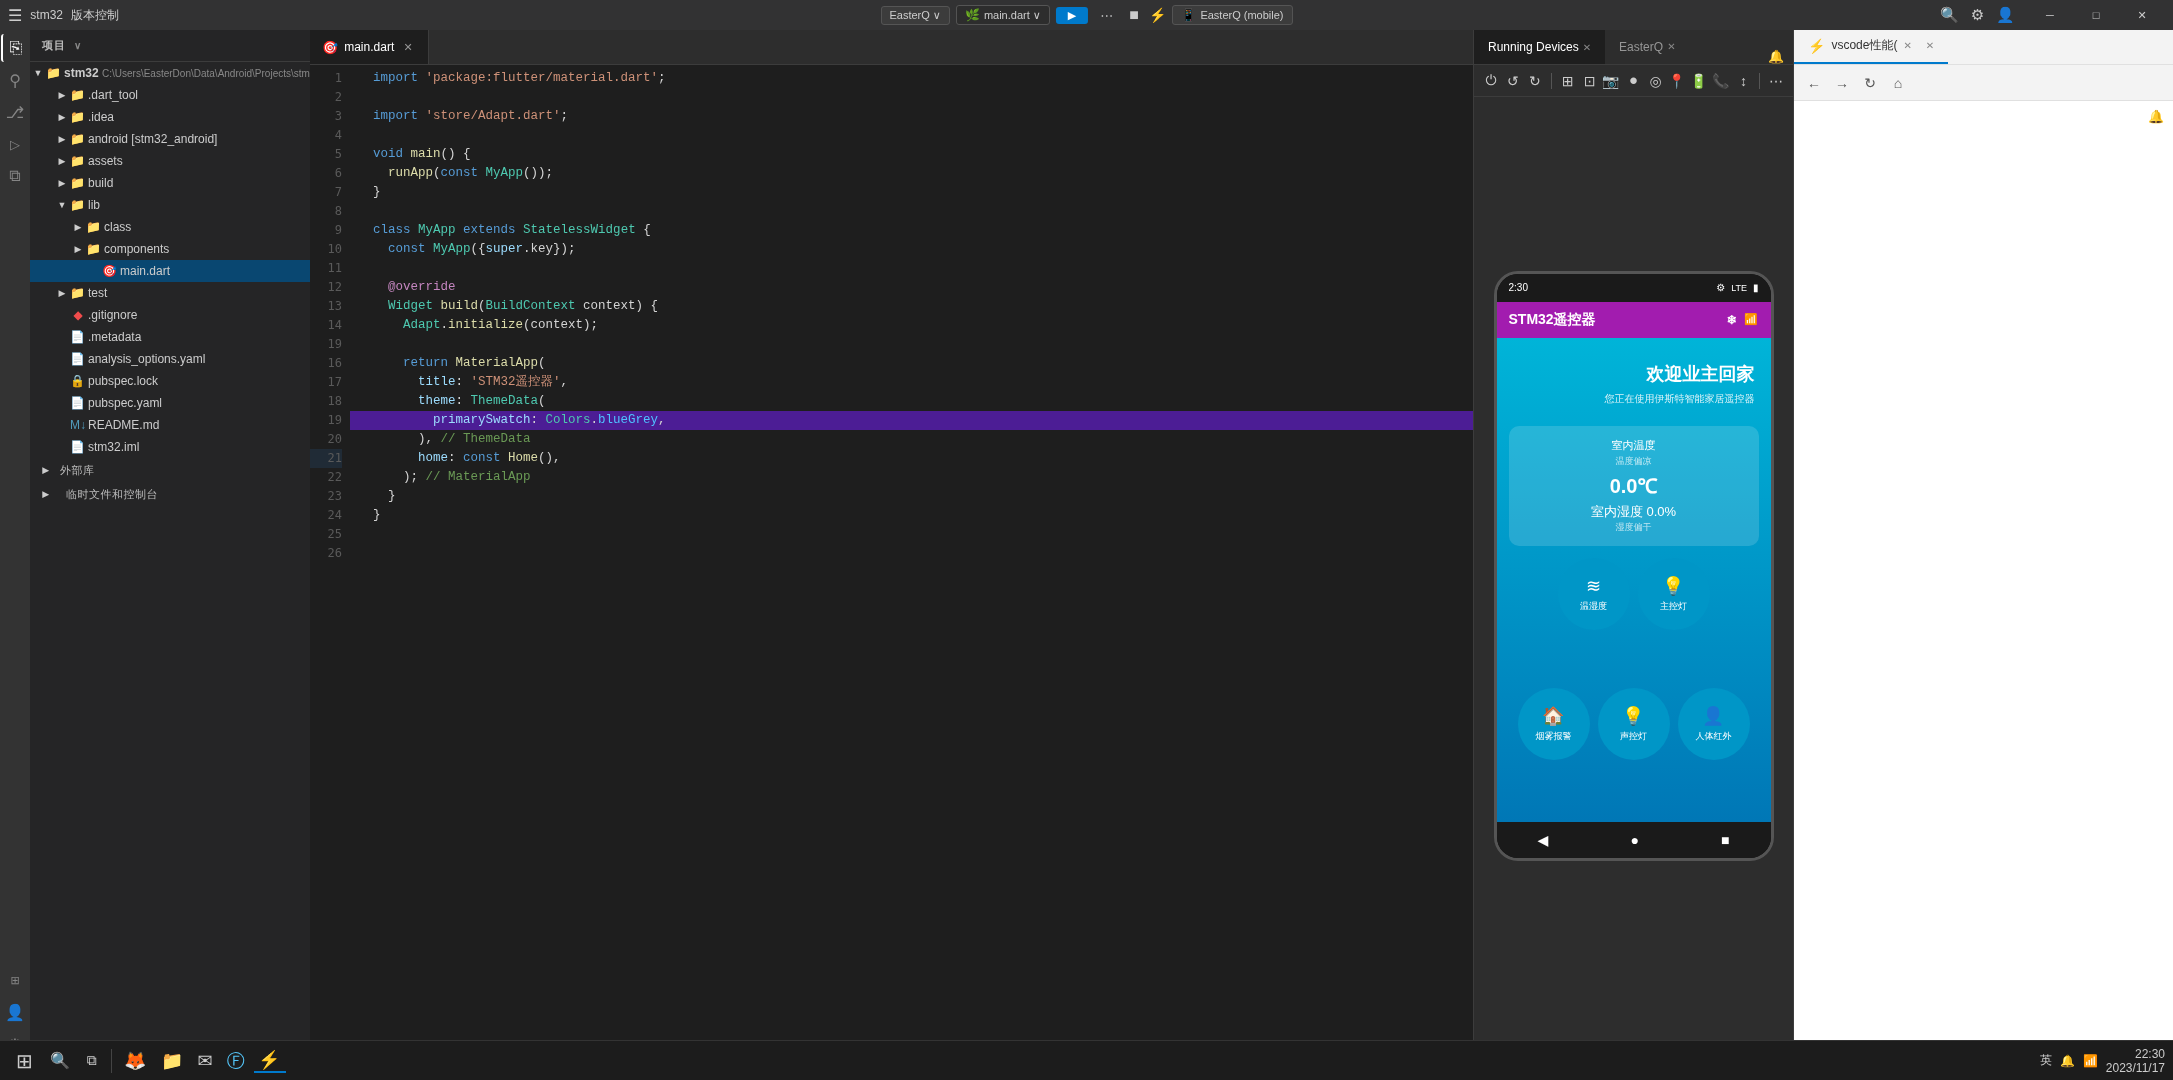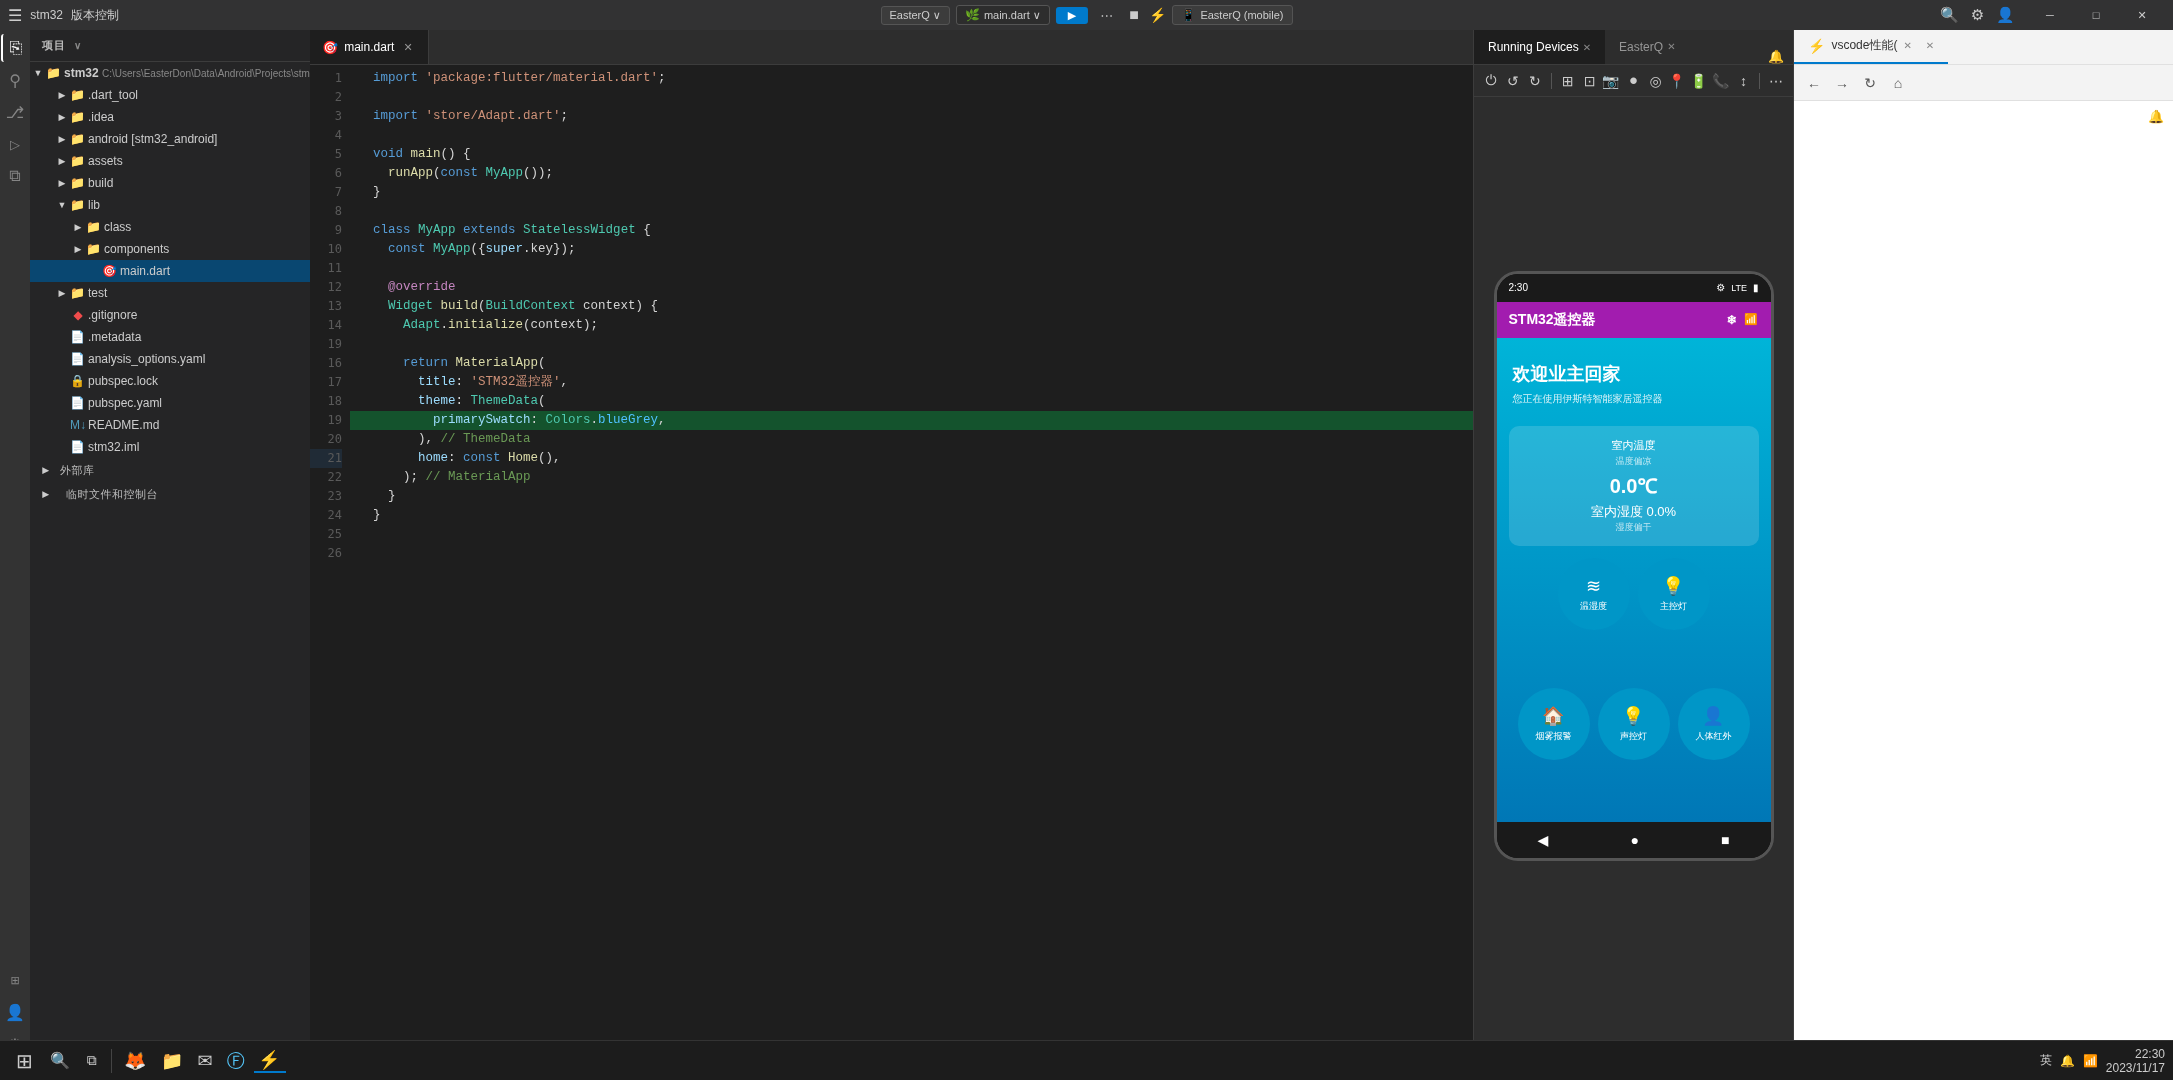--- a/index.html
+++ b/index.html
@@ -261,21 +261,21 @@
       padding: 4px 0;
       overflow: hidden;
       color: #d4d4d4;
       position: relative;
     }
     .code-line {
       padding-left: 8px;
       white-space: pre;
       height: 19px;
     }
-    .code-line.highlighted { background: #14532d; }
+    .code-line.highlighted { background: #4c1d95; }
     
     .kw { color: #569cd6; }
     .fn { color: #dcdcaa; }
     .str { color: #ce9178; }
     .cls { color: #4ec9b0; }
     .cm { color: #6a9955; }
     .prop { color: #9cdcfe; }
     .bg-img-overlay {
       position: absolute;
       top: 0; left: 0; right: 0; bottom: 0;
@@ -397,21 +397,21 @@
     }
     .phone-body {
       flex: 1;
       background: linear-gradient(180deg, #00b4d8 0%, #0077b6 100%);
       overflow: hidden;
       display: flex;
       flex-direction: column;
       padding-bottom: 8px;
     }
     .phone-welcome {
-      text-align: left;
+      text-align: right;
       color: white;
       padding: 24px 16px 12px;
     }
     .phone-welcome-title {
       font-size: 18px;
       font-weight: bold;
       margin-bottom: 6px;
     }
     .phone-welcome-sub {
       font-size: 10px;

